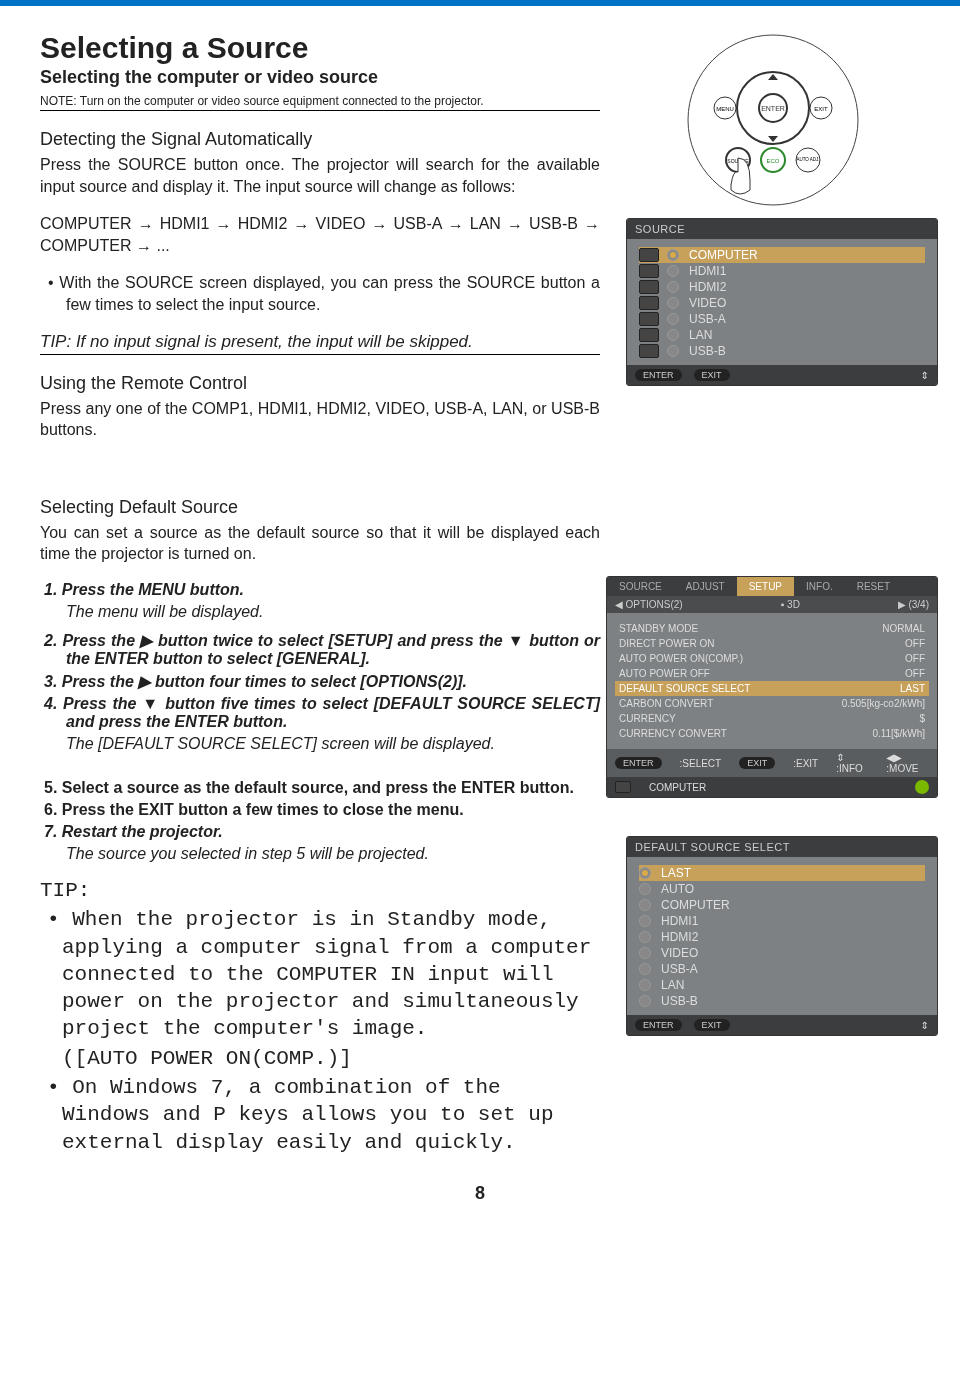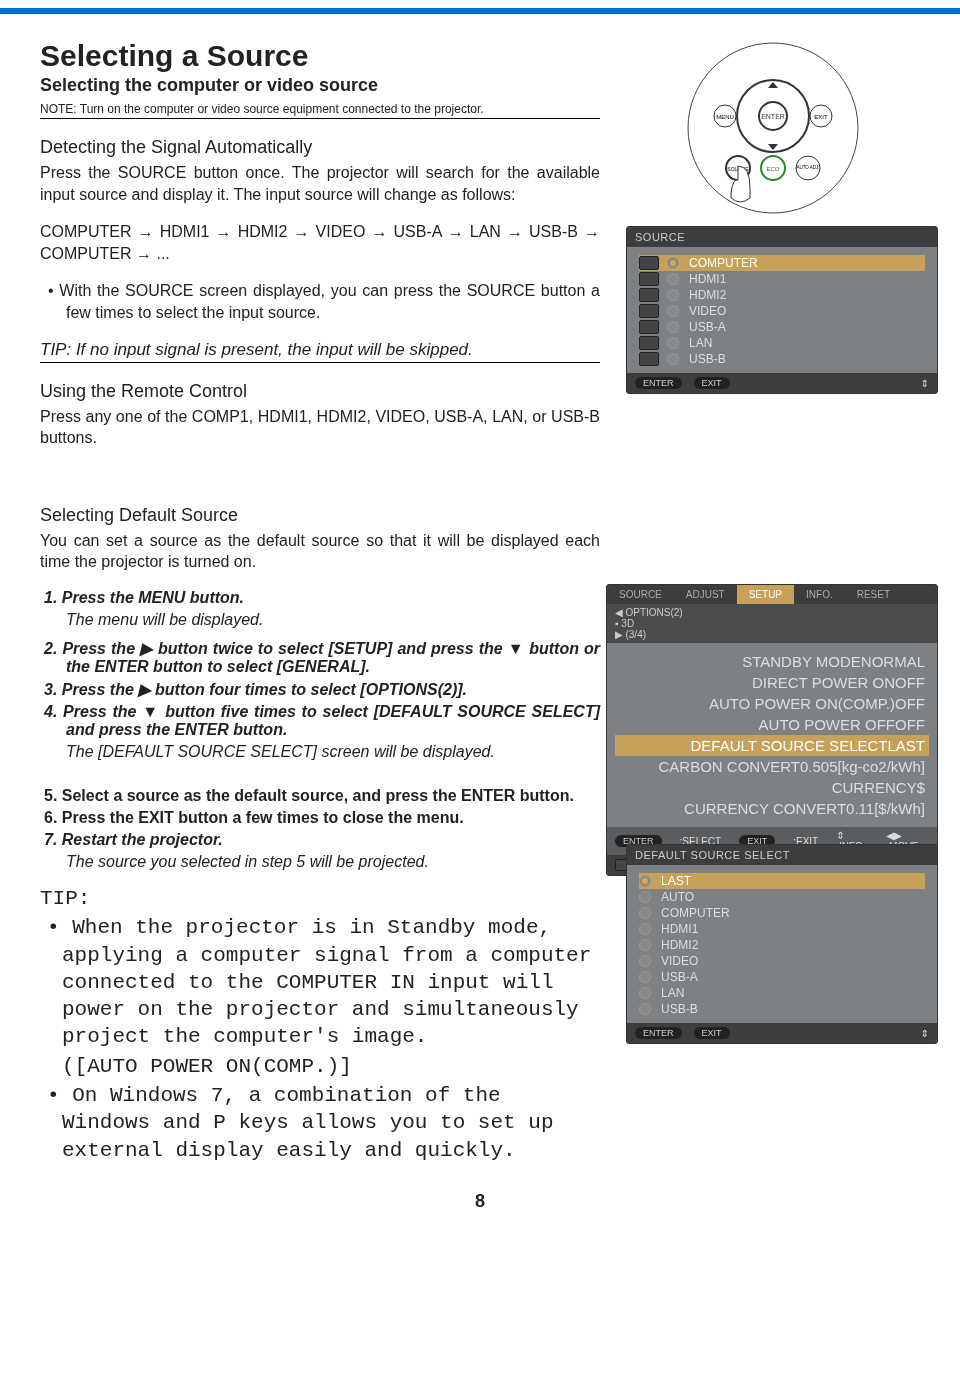--- a/index.html
+++ b/index.html
@@ -3,21 +3,21 @@
 <meta charset="utf-8">
 <style>
   body {
     margin: 0;
     font-family: Arial, Helvetica, sans-serif;
     color: #222;
     background: #fff;
   }
   .page {
     width: 960px;
-    margin: 8px auto;
+    margin: 0 auto;
     position: relative;
     box-sizing: border-box;
     padding: 25px 44px 60px 40px;
     border-top: 6px solid #0072c6;
   }
   .main-col {
     width: 560px;
   }
   h1.title {
     font-family: "Arial Black", Arial, sans-serif;
@@ -143,23 +143,23 @@
     background:#3b3d3f; padding:4px 8px; font-size:10px;
     display:flex; gap:12px; align-items:center;
   }
   .pill {
     background:#222; color:#ccc; border-radius:8px; padding:1px 8px; font-size:9px;
   }
 
   .osd-setup .tabs { display:flex; background:#3b3d3f; font-size:10px;}
   .osd-setup .tab { padding:4px 12px; color:#aaa; }
   .osd-setup .tab.active { background:#c7a15a; color:#fff; }
-  .osd-setup .subbar { background:#4a4c4e; padding:3px 8px; font-size:10px; color:#ccc; display:flex; justify-content:space-between;flex-direction:column;}
+  .osd-setup .subbar { background:#4a4c4e; padding:3px 8px; font-size:10px; color:#ccc; display:flex; justify-content:space-between;}
   .osd-setup .grid { background:#7d8183; padding:8px 12px; }
-  .osd-setup .line { display:flex; justify-content:flex-end; font-size:15px; padding:2px 0;}
+  .osd-setup .line { display:flex; justify-content:space-between; font-size:10px; padding:2px 0;}
   .osd-setup .line.sel { background:#c7a15a; color:#fff; padding:2px 4px; margin:0 -4px;}
   .osd-setup .footline { background:#5a5d5f; padding:3px 8px; font-size:10px; display:flex; gap:18px; align-items:center;}
   .osd-setup .footline.bottom { background:#3b3d3f;}
   .ecoicon { width:14px;height:14px;border-radius:50%;background:#7ab800;display:inline-block;}
 
   
   .remote-svg { display:block; margin:0 auto; }
 </style>
 </head>
 <body>

